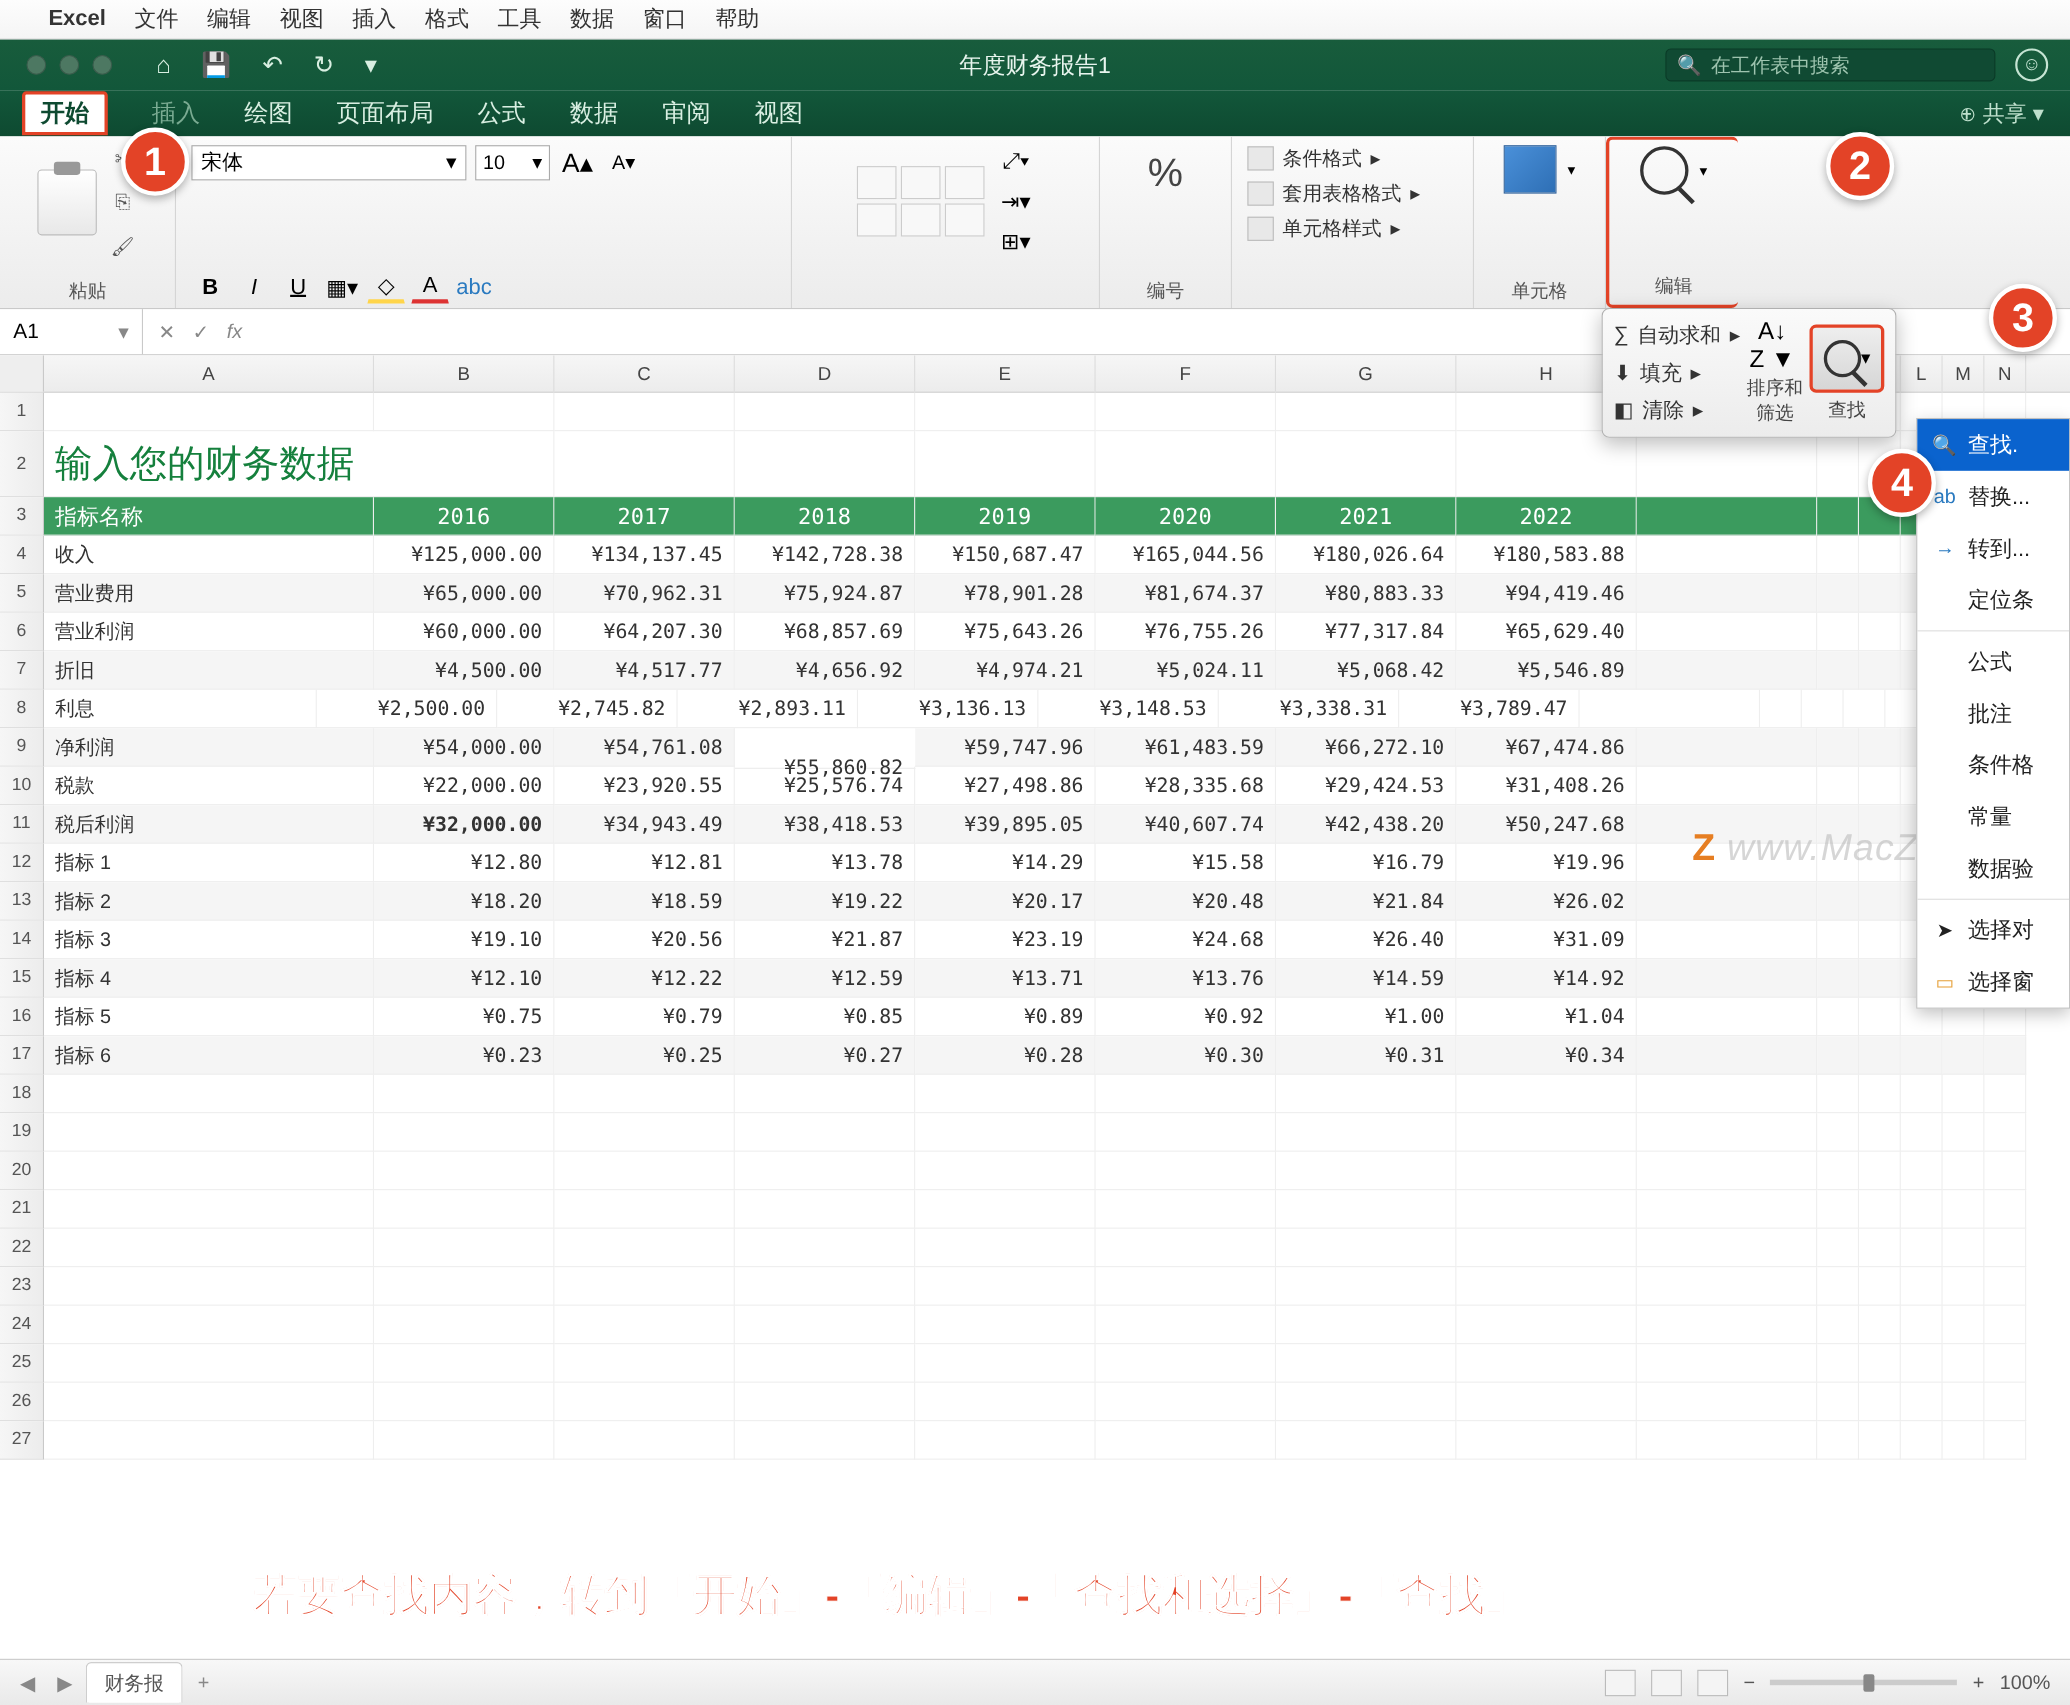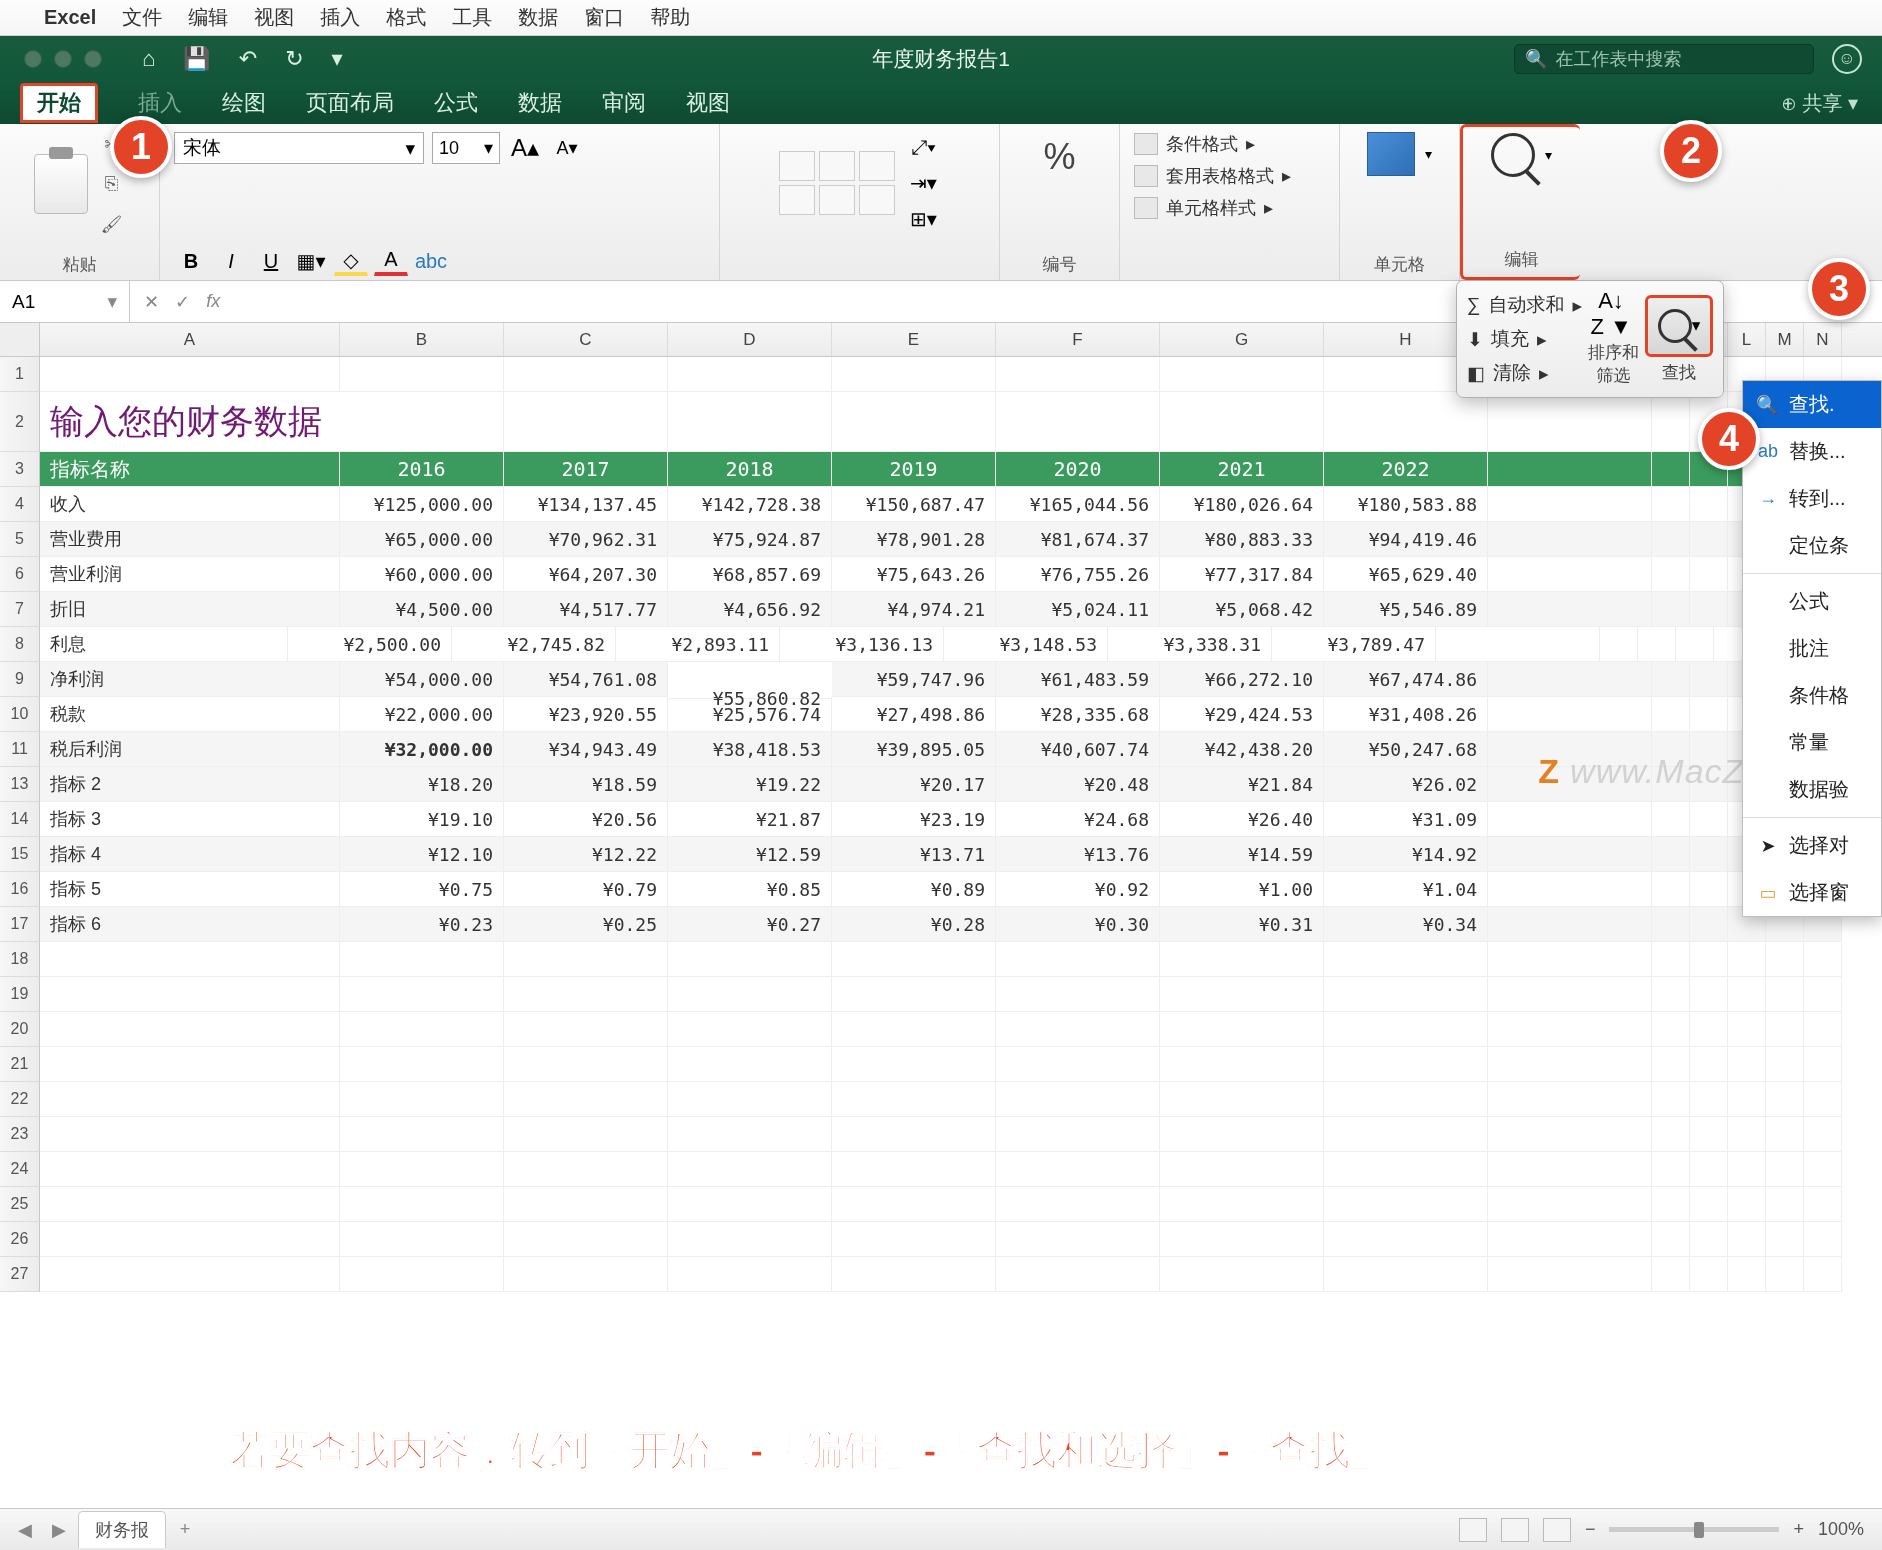--- a/index.html
+++ b/index.html
@@ -83,21 +83,21 @@
 .col-headers { display:flex; height:34px; background:linear-gradient(#f6f6f6,#ececec); border-bottom:1px solid #c9c9c9; font-size:17px; color:#444; }
 .corner { width:40px; border-right:1px solid #c9c9c9; background:#eee; }
 .ch { border-right:1px solid #dcdcdc; display:flex; align-items:center; justify-content:center; }
 .row-hdr { width:40px; background:linear-gradient(90deg,#f6f6f6,#ececec); border-right:1px solid #c9c9c9; border-bottom:1px solid #dcdcdc; display:flex; align-items:center; justify-content:center; font-size:16px; color:#555; }
 .grid-body { position:relative; }
 .gr { display:flex; height:35px; }
 .gr.alt .cell { background:#f5f5f5; }
 .cell { border-right:1px solid #eee; border-bottom:1px solid #eee; display:flex; align-items:center; padding:0 10px; font-size:18px; color:#333; }
 .cell.money { justify-content:flex-end; font-family:Menlo,monospace; }
 .title-row { height:60px !important; }
-.title-cell { font-size:34px; color:#701a75; font-weight:500;text-align:center; }
+.title-cell { font-size:34px; color:#15803d; font-weight:500;text-align:center; }
 .hdr-row .cell { background:#3b9b5e !important; color:#fff; font-size:20px; }
 .hdr-row .cell.money { justify-content:center; }
 
 
 .status-bar { position:absolute; bottom:0; left:0; right:0; height:42px; background:linear-gradient(#f8f8f8,#e9e9e9); border-top:1px solid #c9c9c9; display:flex; align-items:center; font-size:18px; color:#555; }
 .sheet-tabs { display:flex; align-items:center; margin-left:10px; gap:4px; }
 .st-nav { width:30px; text-align:center; color:#888; }
 .st-tab { padding:6px 16px; background:#fff; border:1px solid #c9c9c9; border-bottom:none; border-radius:5px 5px 0 0; }
 .status-right { position:absolute; right:18px; display:flex; align-items:center; gap:14px; }
 .view-btn { width:28px; height:24px; border:1px solid #bbb; background:#f4f4f4; }
@@ -533,20 +533,37 @@
         <div class="cell money" style="width: 164px;">¥40,607.74</div>
         <div class="cell money" style="width: 164px;">¥42,438.20</div>
         <div class="cell money" style="width: 164px;">¥50,247.68</div>
         <div class="cell " style="width: 164px;"></div>
         <div class="cell " style="width: 38px;"></div>
         <div class="cell " style="width: 38px;"></div>
         <div class="cell " style="width: 38px;"></div>
         <div class="cell " style="width: 38px;"></div>
         <div class="cell " style="width: 38px;"></div>
       </div>
+      <div class="gr ">
+        <div class="row-hdr">12</div>
+        <div class="cell " style="width: 300px;">   指标 1</div>
+        <div class="cell money" style="width: 164px;">¥12.80</div>
+        <div class="cell money" style="width: 164px;">¥12.81</div>
+        <div class="cell money" style="width: 164px;">¥13.78</div>
+        <div class="cell money" style="width: 164px;">¥14.29</div>
+        <div class="cell money" style="width: 164px;">¥15.58</div>
+        <div class="cell money" style="width: 164px;">¥16.79</div>
+        <div class="cell money" style="width: 164px;">¥19.96</div>
+        <div class="cell " style="width: 164px;"></div>
+        <div class="cell " style="width: 38px;"></div>
+        <div class="cell " style="width: 38px;"></div>
+        <div class="cell " style="width: 38px;"></div>
+        <div class="cell " style="width: 38px;"></div>
+        <div class="cell " style="width: 38px;"></div>
+      </div>
       <div class="gr alt">
         <div class="row-hdr">13</div>
         <div class="cell " style="width: 300px;">   指标 2</div>
         <div class="cell money" style="width: 164px;">¥18.20</div>
         <div class="cell money" style="width: 164px;">¥18.59</div>
         <div class="cell money" style="width: 164px;">¥19.22</div>
         <div class="cell money" style="width: 164px;">¥20.17</div>
         <div class="cell money" style="width: 164px;">¥20.48</div>
         <div class="cell money" style="width: 164px;">¥21.84</div>
         <div class="cell money" style="width: 164px;">¥26.02</div>

